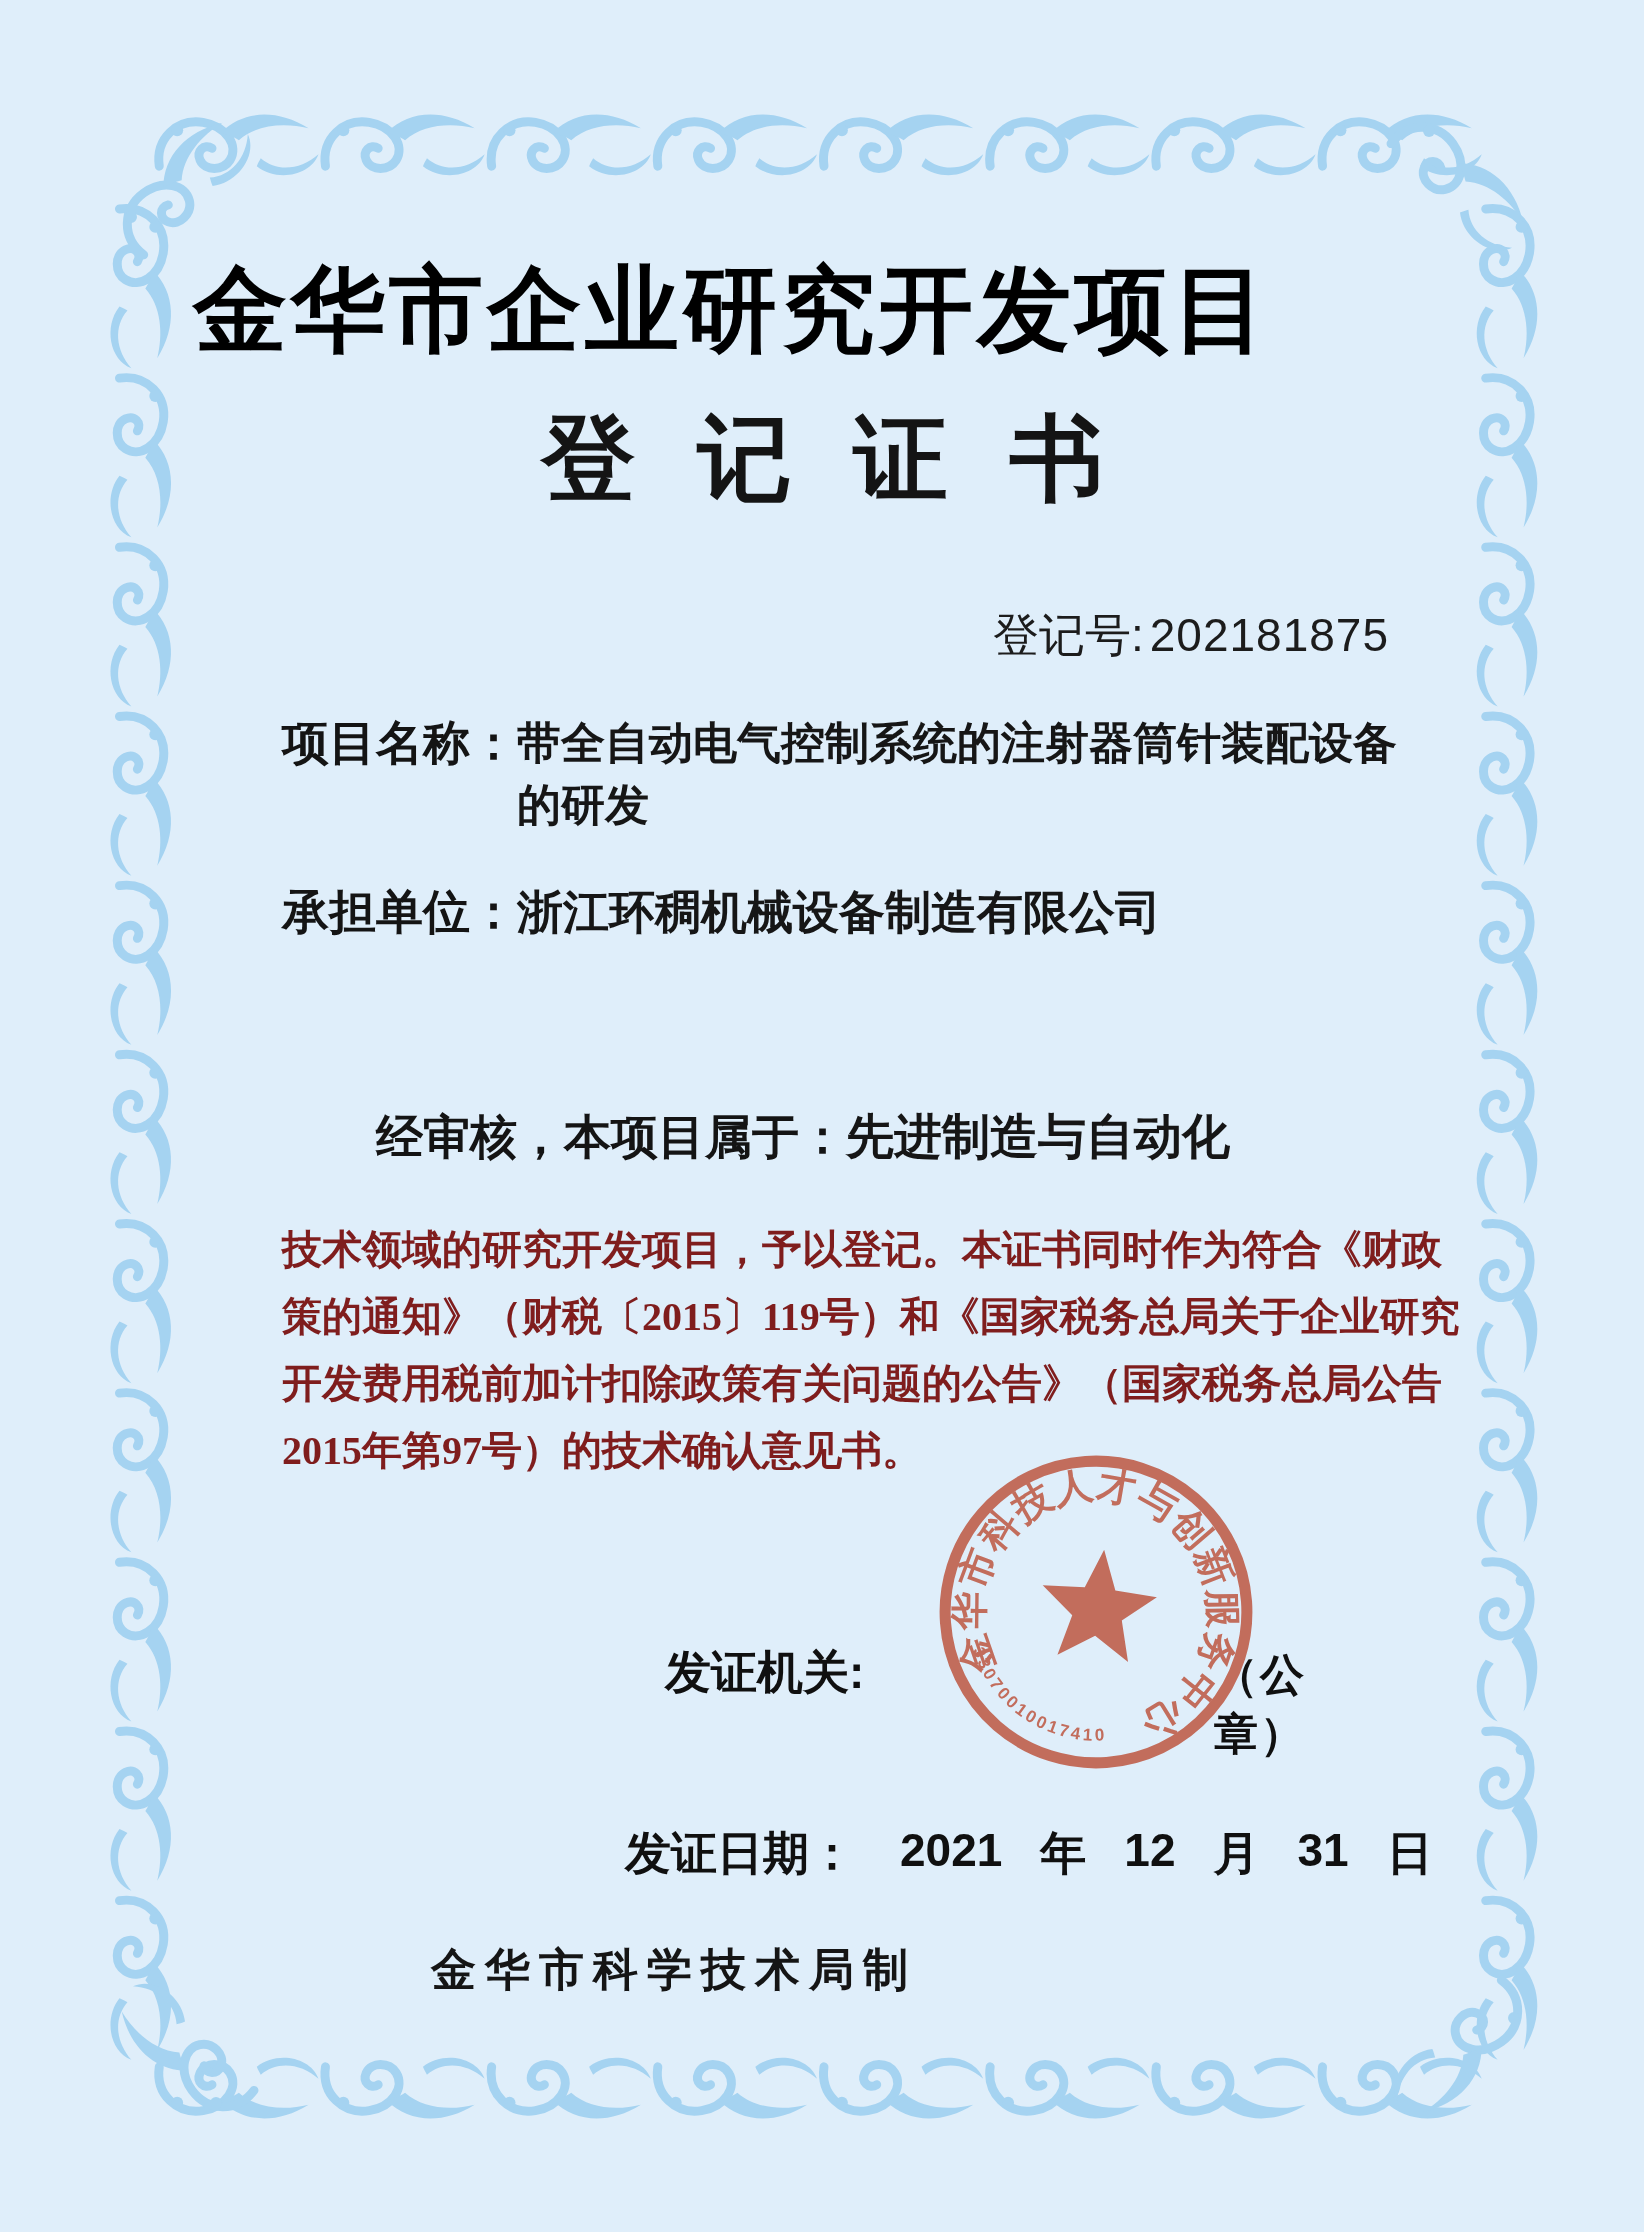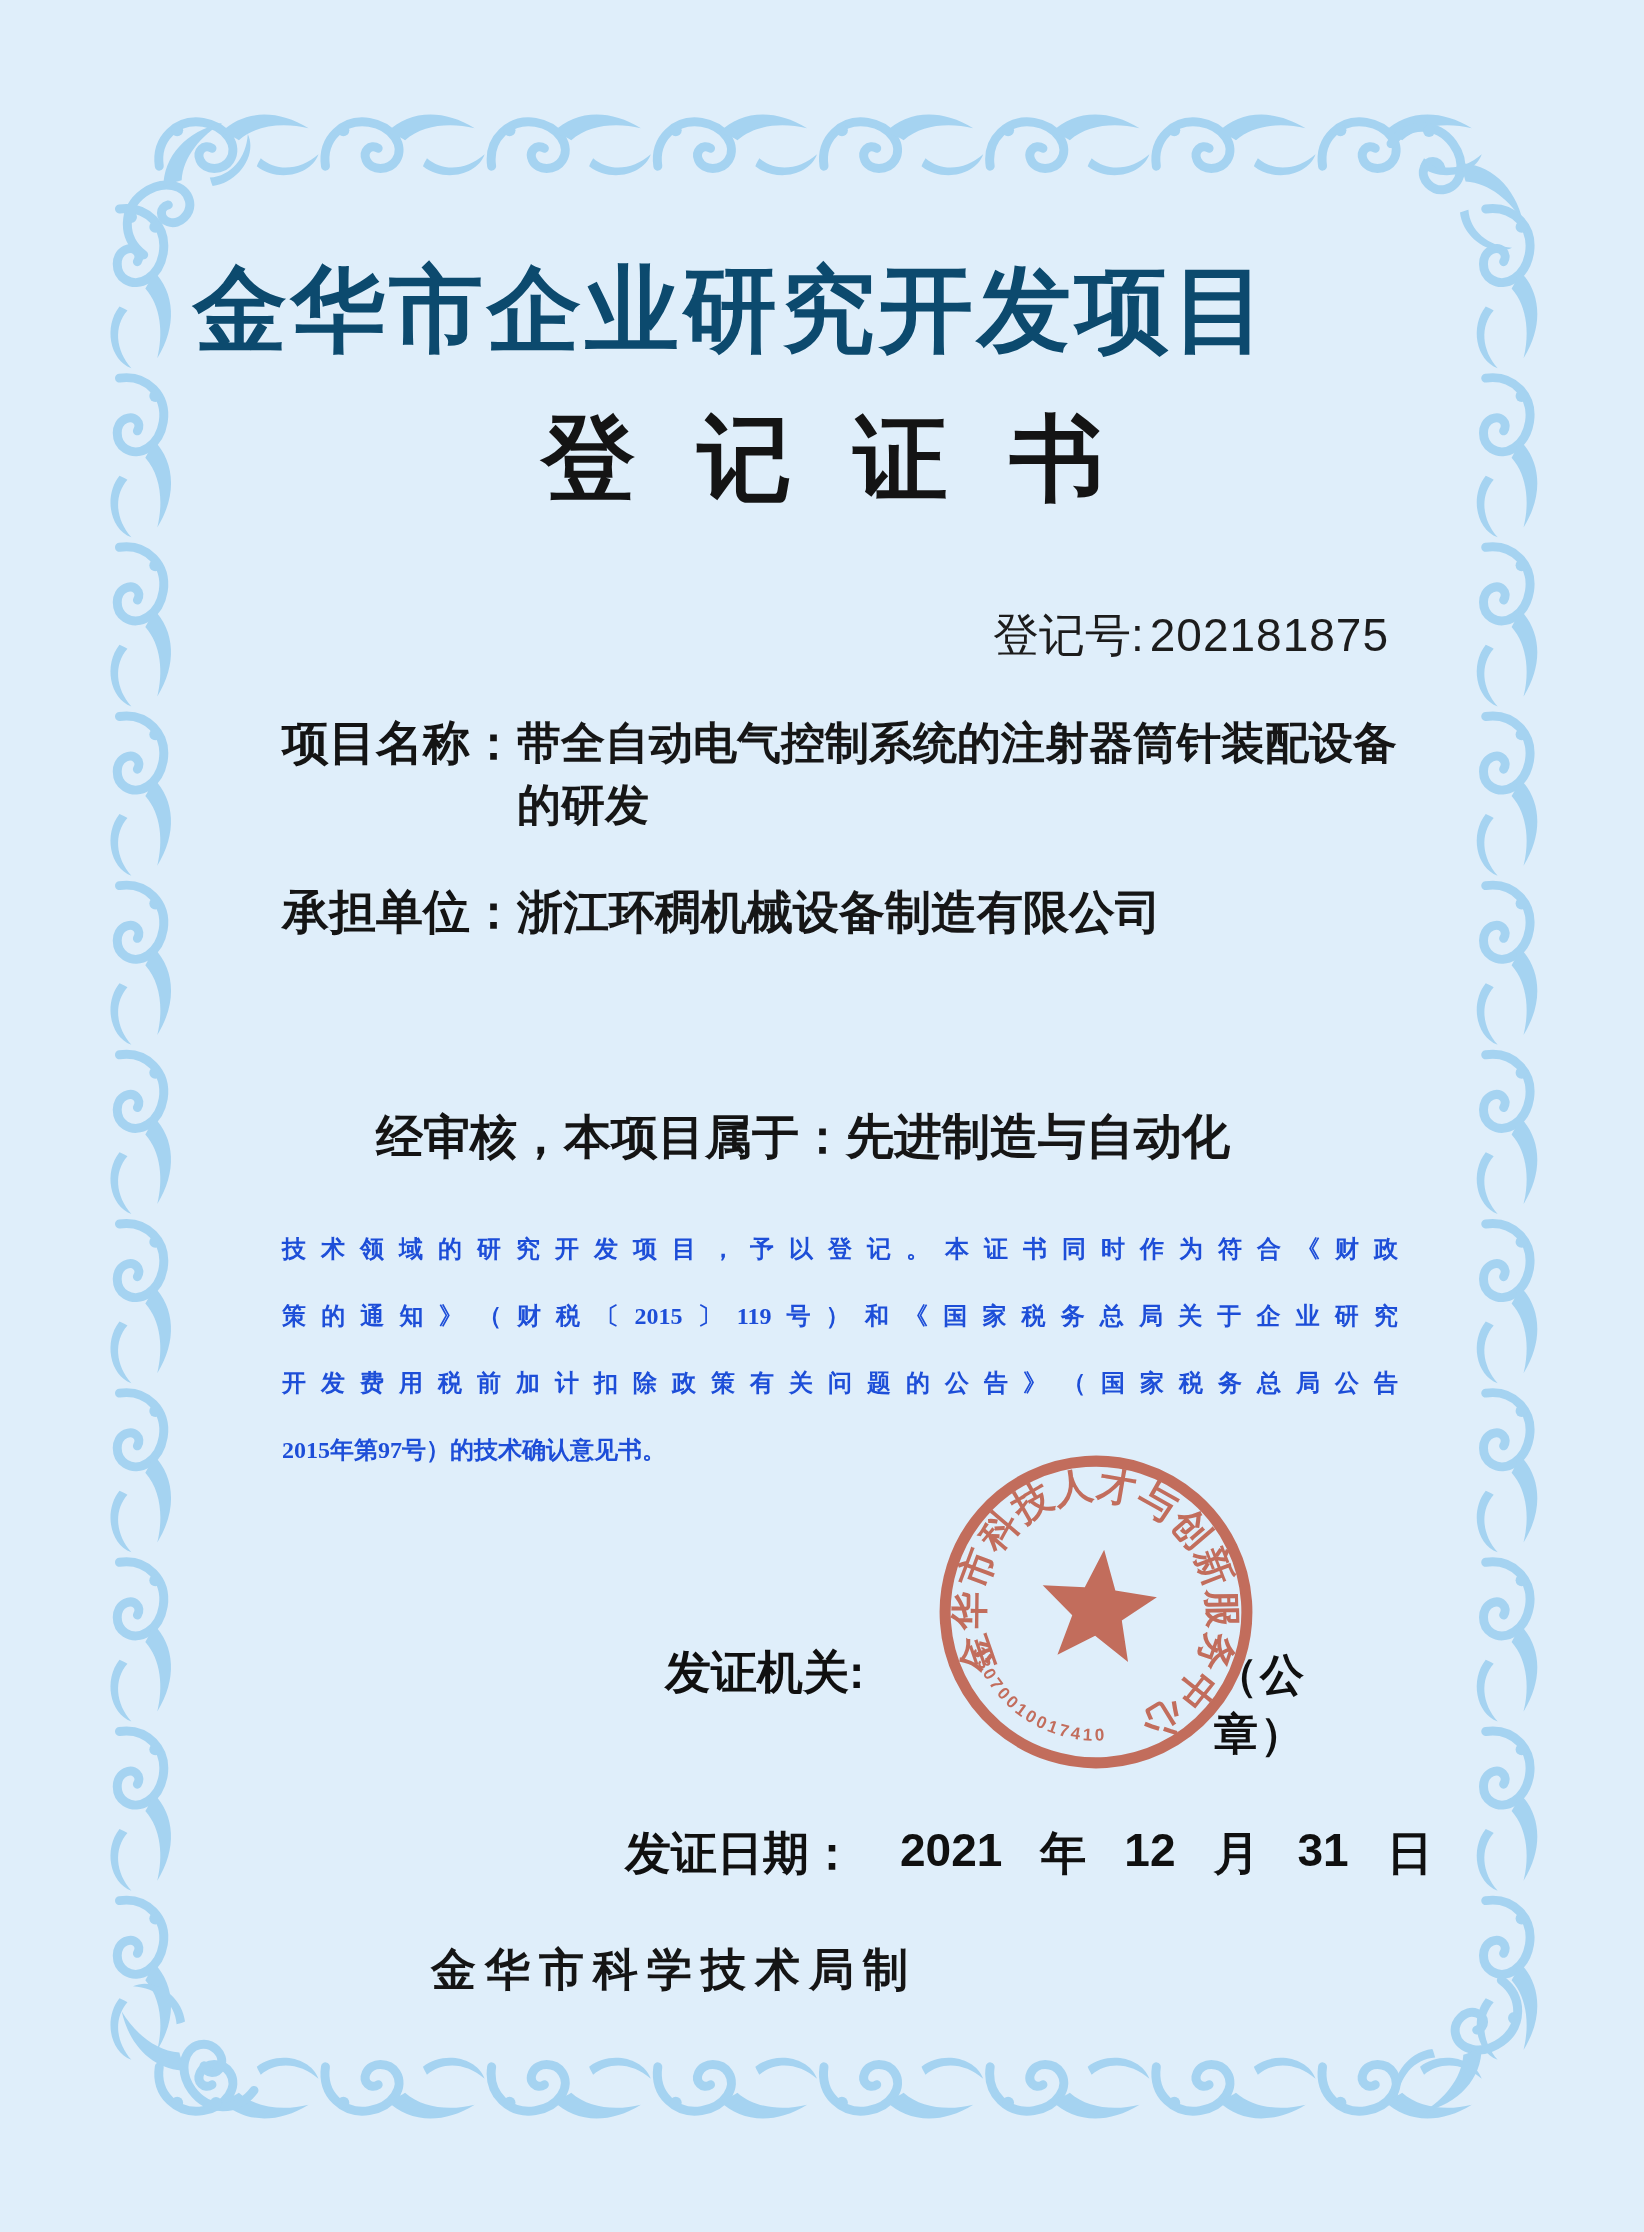--- a/index.html
+++ b/index.html
@@ -8,21 +8,21 @@
     background:#dfeefa;overflow:hidden;
     font-family:"Liberation Sans","DejaVu Sans",sans-serif;
     color:#111;
   }
   .border-svg{position:absolute;left:0;top:0;width:1645px;height:2233px;}
   .abs{position:absolute;}
 
   .title1{
     top:247px;left:0;width:1464px;text-align:center;
     font-family:"Liberation Serif","DejaVu Serif",serif;
-    font-weight:900;font-size:94px;letter-spacing:4px;color:#0c4a6e;
+    font-weight:900;font-size:94px;letter-spacing:4px;color:#000000;
   }
   .title2{
     top:396px;left:0;width:1645px;text-align:center;
     font-family:"Liberation Serif","DejaVu Serif",serif;
     font-weight:900;font-size:94px;letter-spacing:62px;text-indent:62px;color:#141414;
   }
   .regno{top:605px;left:993px;font-size:46px;font-weight:500;color:#1c1c1c;}
   .regno .num{margin-left:6px;letter-spacing:1px;}
 
   .field-row{display:flex;align-items:flex-start;}
@@ -37,21 +37,21 @@
   .project-row{top:712px;left:282px;width:1134px;}
   .undertaker-row{top:881px;left:282px;}
   .undertaker-row .field-value{font-size:46px;}
 
   .category-row{top:1106px;left:376px;}
   .category-row .field-value{font-size:48px;padding-top:0px;}
 
   .body-par{
     top:1216px;left:282px;width:1116px;
     font-family:"Liberation Serif","DejaVu Serif",serif;
-    font-weight:bold;font-size:24px;color:#1d4ed8;
+    font-weight:bold;font-size:40px;color:#7f1d1d;
   }
   .body-line{line-height:67px;text-align:justify;text-align-last:justify;white-space:nowrap;}
   .body-line.last{text-align:left;text-align-last:left;}
 
   .issuer-row{top:1642px;left:625px;font-size:46px;font-weight:bold;color:#101010;margin-left:40px;}
   .seal-note{position:absolute;left:549px;top:4px;font-size:44px;font-weight:bold;letter-spacing:2px;}
 
   .seal{
     position:absolute;left:925px;top:1441px;width:342px;height:342px;
     transform:rotate(-4deg);opacity:0.93;mix-blend-mode:multiply;

